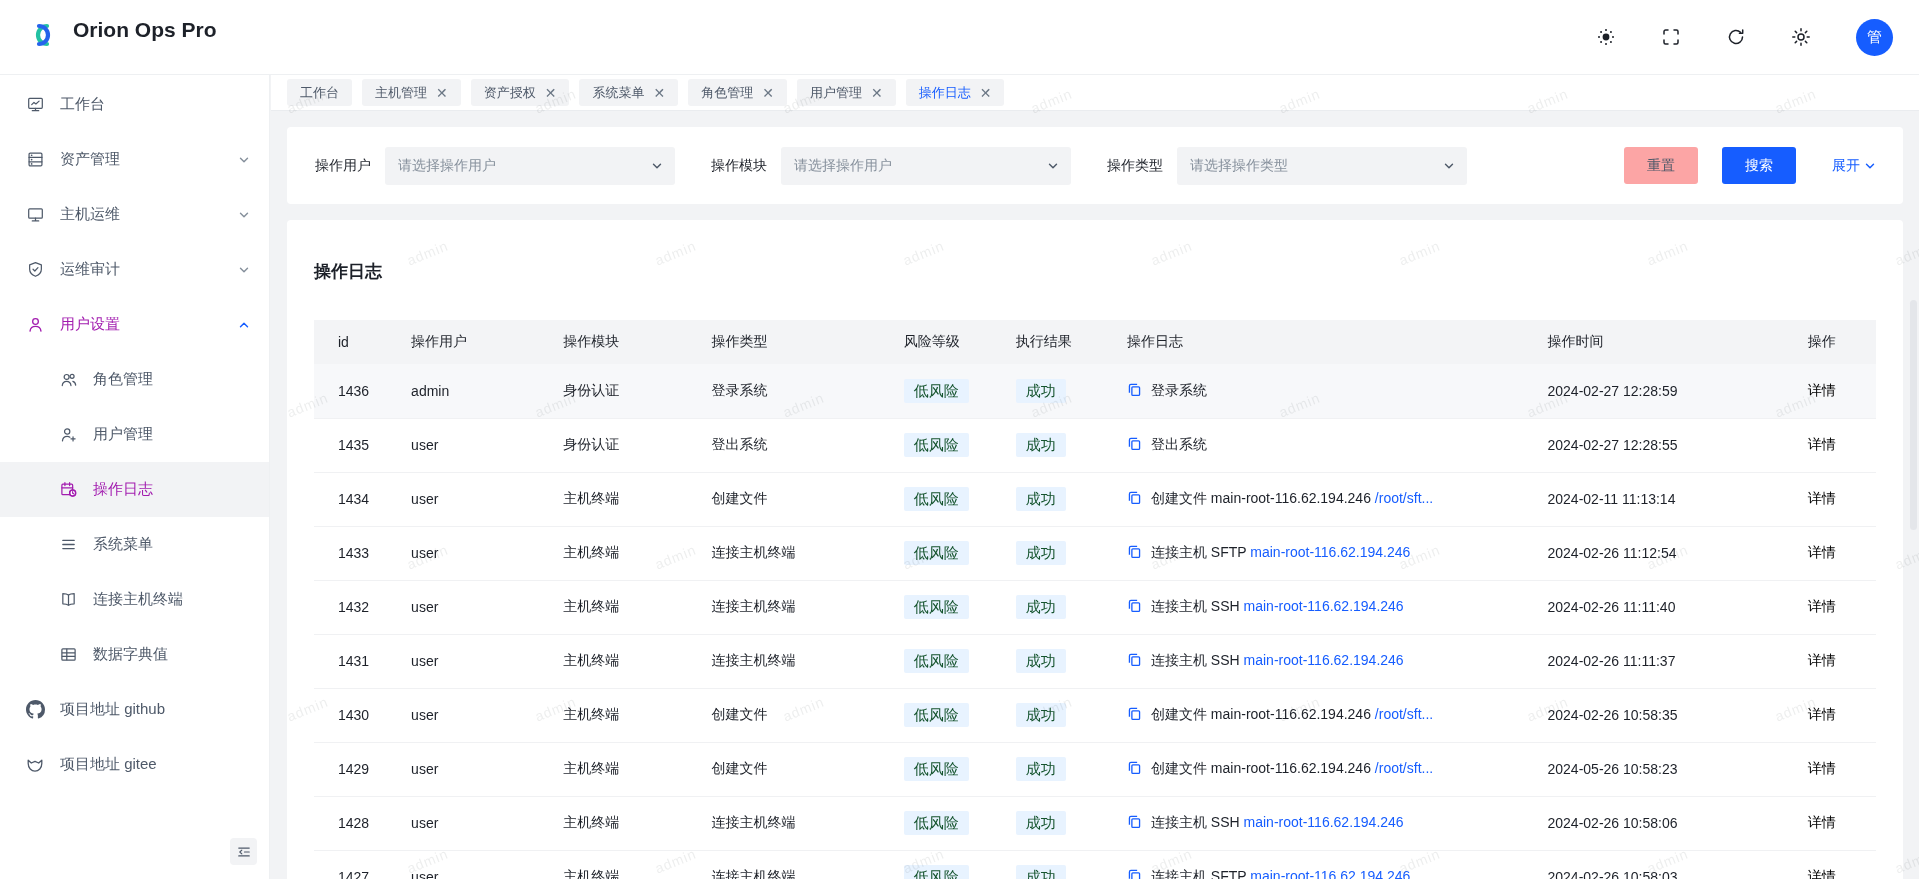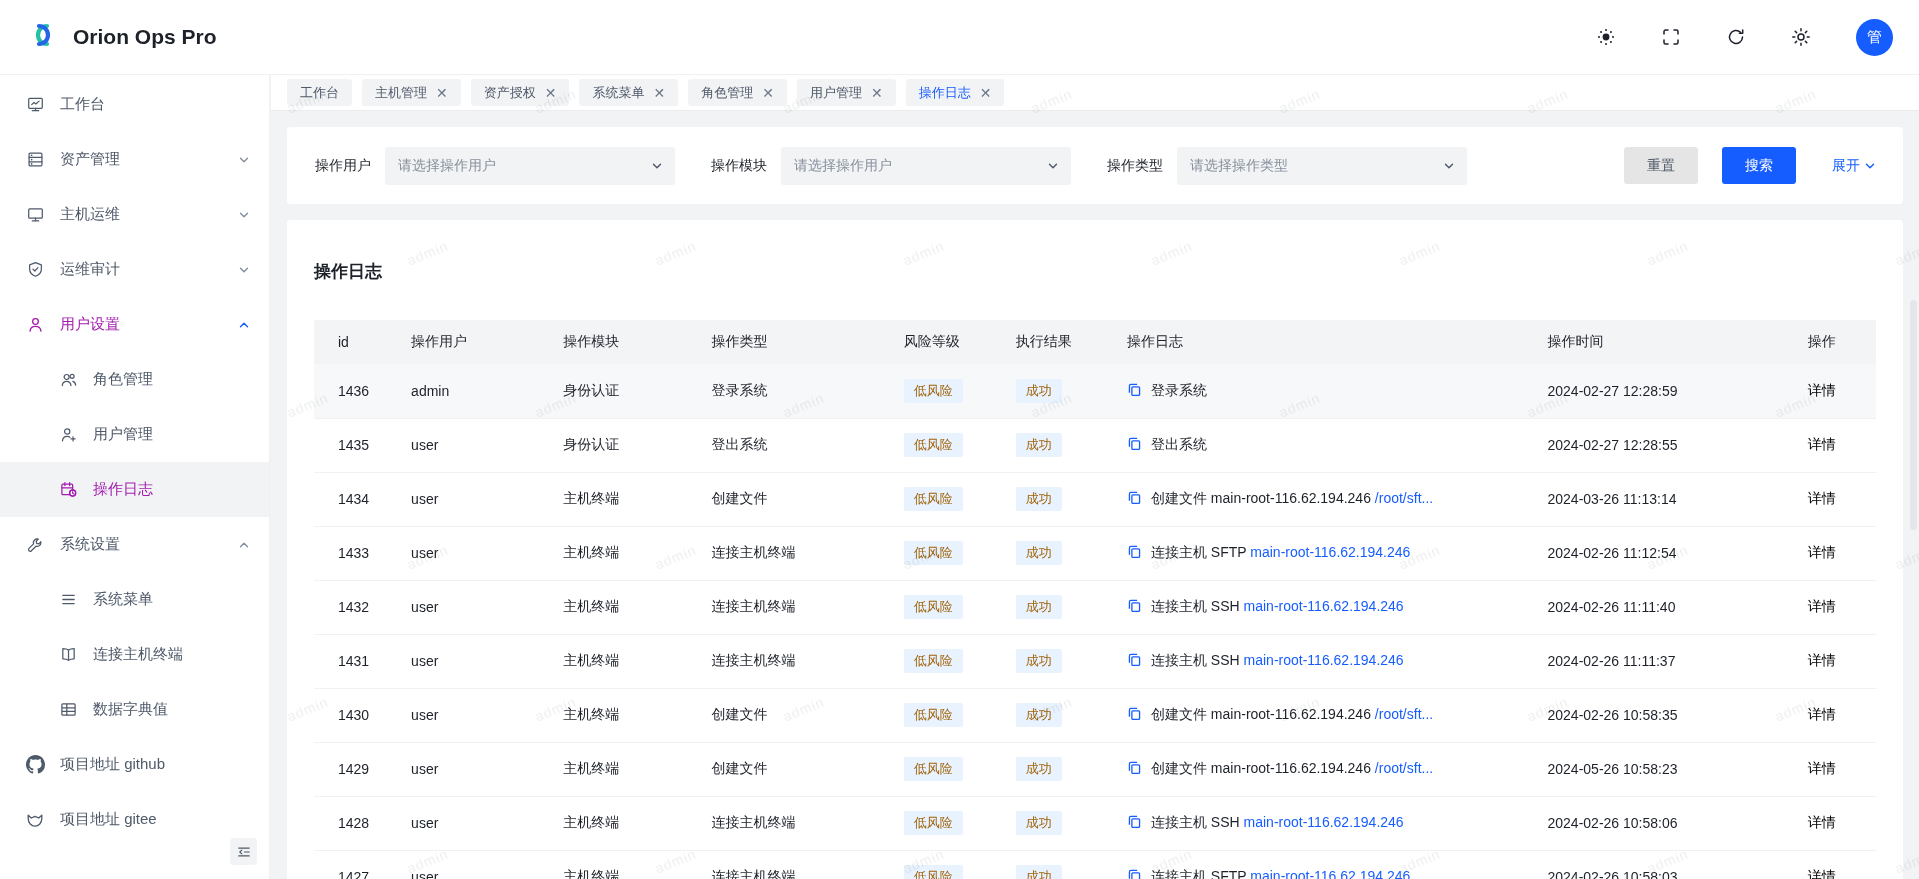--- a/index.html
+++ b/index.html
@@ -4,21 +4,21 @@
 <style>
   *{box-sizing:border-box;margin:0;padding:0}
   html,body{width:1919px;height:879px;overflow:hidden;background:#f2f3f5;
     font-family:"Liberation Sans","DejaVu Sans",sans-serif;color:#1d2129}
   .app{position:relative;width:1919px;height:879px}
 
   
   .top{position:absolute;top:0;left:0;right:0;height:75px;background:#fff;
     border-bottom:1px solid #eef0f2;display:flex;align-items:center;
     justify-content:space-between;padding:0 26px;z-index:10}
-  .brand{display:flex;align-items:center;gap:13px}
+  .brand{display:flex;gap:13px}
   .brand .name{font-size:21px;font-weight:600;color:#1d2129}
   .header-actions{display:flex;align-items:center;gap:45px}
   .hicon{display:flex;color:#1d2129;cursor:pointer}
   .avatar{width:37px;height:37px;border-radius:50%;background:#165dff;color:#fff;
     display:flex;align-items:center;justify-content:center;font-size:15px;cursor:pointer}
 
   
   aside{position:absolute;top:75px;left:0;bottom:0;width:270px;background:#fff;
     border-right:1px solid #eef0f2;z-index:9;padding-top:2px}
   .side-item{height:55px;display:flex;align-items:center;padding:0 20px 0 25px;
@@ -45,37 +45,37 @@
 
   .filter-card{margin:16px;height:77px;background:#fff;border-radius:4px;display:flex;
     align-items:center;padding:0 28px}
   .f-label{font-size:14px;color:#1d2129;margin-right:14px;white-space:nowrap}
   .f-select{width:290px;height:38px;background:#f2f3f5;border-radius:3px;display:flex;
     align-items:center;padding:0 13px;margin-right:36px;cursor:pointer}
   .f-select .ph{flex:1;font-size:14px;color:#86909c;white-space:nowrap;overflow:hidden}
   .f-select .chev{display:flex;color:#4e5969}
   .f-actions{margin-left:auto;display:flex;align-items:center;gap:24px}
   .btn{height:37px;padding:0 23px;border:none;border-radius:3px;font-size:14px;cursor:pointer}
-  .btn-reset{background:#e5e5e5;color:#4e5969}
+  .btn-reset{background:#fca5a5;color:#4e5969}
   .btn-search{background:#165dff;color:#fff}
   .expand-link{color:#165dff;font-size:14px;display:flex;align-items:center;gap:5px;
     cursor:pointer;margin-left:12px;text-decoration:none}
   .expand-link .chev{display:flex;color:#165dff}
 
   .table-card{margin:0 16px;background:#fff;border-radius:4px 4px 0 0;
     padding:40px 27px 0;min-height:660px}
   .panel-title{font-size:17px;font-weight:700;line-height:24px;color:#1d2129}
   table{width:100%;border-collapse:collapse;margin-top:36px;table-layout:fixed}
   thead th{height:44px;background:#f3f4f6;font-size:14px;font-weight:500;color:#1d2129;
     text-align:left;padding:0 16px;white-space:nowrap}
   tbody td{height:54px;padding:0 16px;font-size:14px;color:#1d2129;border-bottom:1px solid #f0f1f3;
     white-space:nowrap;overflow:hidden;text-overflow:ellipsis}
   thead th:first-child,tbody td:first-child{padding-left:24px}
   tr.hl{background:#f7f8fa}
-  .badge{display:inline-block;padding:3px 10px;background:#e8f3ff;color:#a16207;font-size:13px;
+  .badge{display:inline-block;padding:3px 10px;background:#e8f3ff;color:#14532d;font-size:15px;
     line-height:18px;border-radius:2px}
   .loglink{color:#165dff;cursor:pointer}
   .detail{color:#000000;text-decoration:none;cursor:pointer}
   .copy{display:inline-block;color:#165dff;margin-right:9px;vertical-align:-2px;cursor:pointer}
 
   
   .wm{position:absolute;left:271px;top:75px;right:0;bottom:0;overflow:hidden;
     pointer-events:none;z-index:20}
   .wm span{position:absolute;font-size:14px;letter-spacing:1px;color:rgba(29,33,41,.08);
     transform:rotate(-22deg)}
@@ -226,33 +226,20 @@
           <span class="ico">
             <svg width="17" height="17" viewBox="0 0 18 18" fill="none" stroke="currentColor" stroke-width="1.3" stroke-linecap="round" stroke-linejoin="round">
               <rect x="2" y="3.4" width="11.4" height="11" rx="1"></rect>
               <path d="M5.2 1.8v3M10.2 1.8v3M2 7.2h11.4"></path>
               <circle cx="13.4" cy="12.8" r="3.3" fill="#fff"></circle>
               <circle cx="13.4" cy="12.8" r="3.1"></circle>
               <path d="M13.4 11.3v1.6l1.1.7"></path>
             </svg>
           </span>
           <span class="lbl">操作日志</span>
-        </div>
-        <div class="side-item">
-          <span class="ico">
-            <svg width="17" height="17" viewBox="0 0 18 18" fill="none" stroke="currentColor" stroke-width="1.3" stroke-linecap="round" stroke-linejoin="round">
-              <path d="M14.7 6.9a4 4 0 0 1-5.2 3.9l-4.6 4.6a1.8 1.8 0 1 1-2.5-2.5l4.6-4.6a4 4 0 0 1 5-5.1L9.7 5.5l.5 2.3 2.3.5 2.2-2.3z"></path>
-            </svg>
-          </span>
-          <span class="lbl">系统设置</span>
-          <span class="chev">
-            <svg width="10" height="10" viewBox="0 0 10 10" fill="none" stroke="currentColor" stroke-width="1.4" stroke-linecap="round" stroke-linejoin="round">
-              <path d="M1.5 6.8 5 3.2l3.5 3.6"></path>
-            </svg>
-          </span>
         </div>
         <div class="side-item l2">
           <span class="ico">
             <svg width="17" height="17" viewBox="0 0 18 18" fill="none" stroke="currentColor" stroke-width="1.4" stroke-linecap="round">
               <path d="M3 4.7h12M3 9h12M3 13.3h12"></path>
             </svg>
           </span>
           <span class="lbl">系统菜单</span>
         </div>
         <div class="side-item l2">
@@ -438,21 +425,21 @@
               <td>1434</td>
               <td>user</td>
               <td>主机终端</td>
               <td>创建文件</td>
               <td><span class="badge">低风险</span></td>
               <td><span class="badge">成功</span></td>
               <td><span class="copy"><svg width="15" height="15" viewBox="0 0 16 16" fill="none" stroke="currentColor" stroke-width="1.4" stroke-linejoin="round">
                     <rect x="5.2" y="5.2" width="8.2" height="9" rx="1"></rect>
                     <path d="M10.8 2.6H4.2A1.6 1.6 0 0 0 2.6 4.2v7.2"></path>
                   </svg></span><span>创建文件 main-root-116.62.194.246 </span><span class="loglink">/root/sft...</span></td>
-              <td>2024-03-26 11:13:14</td>
+              <td>2024-02-11 11:13:14</td>
               <td><a class="detail">详情</a></td>
             </tr>
             <tr>
               <td>1433</td>
               <td>user</td>
               <td>主机终端</td>
               <td>连接主机终端</td>
               <td><span class="badge">低风险</span></td>
               <td><span class="badge">成功</span></td>
               <td><span class="copy"><svg width="15" height="15" viewBox="0 0 16 16" fill="none" stroke="currentColor" stroke-width="1.4" stroke-linejoin="round">

